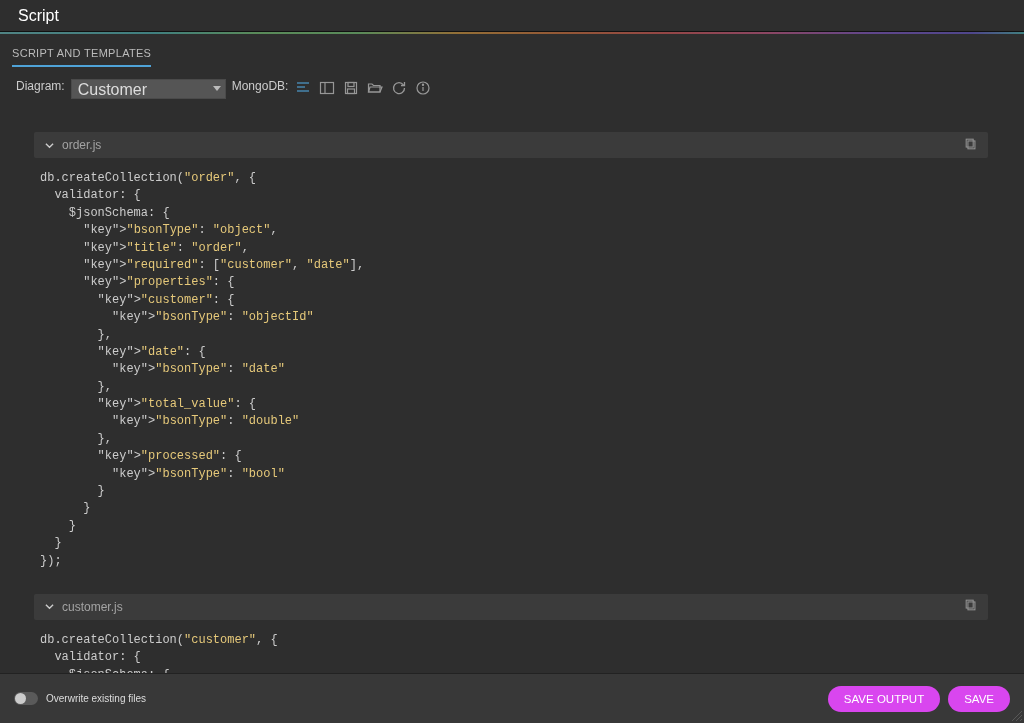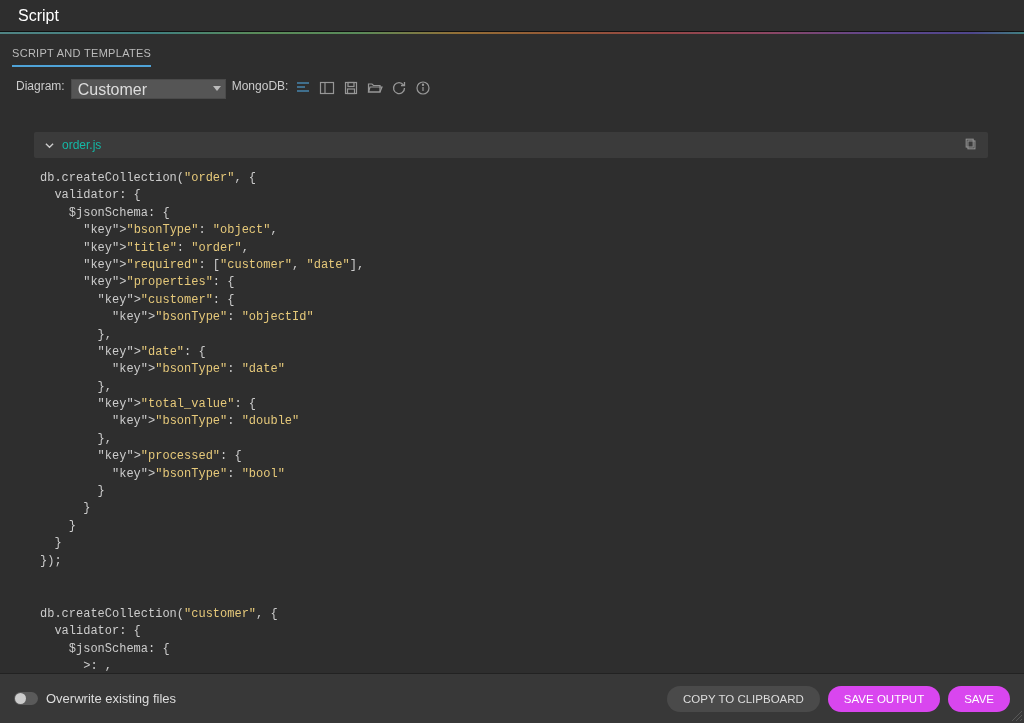--- a/index.html
+++ b/index.html
@@ -20,29 +20,29 @@
 .icon-btn svg{width:16px;height:16px}
 .icon-btn.active{color:#4fa3d8}
 .content{position:absolute;top:120px;left:14px;right:6px;bottom:50px;overflow-y:auto;padding-right:10px}
 .content::-webkit-scrollbar{width:8px}
 .content::-webkit-scrollbar-thumb{background:#4a4a4a;border-radius:4px}
 .content::-webkit-scrollbar-track{background:#2a2a2a}
 .file-section{margin:12px 20px}
 .file-hdr{background:#3b3b3b;height:26px;display:flex;align-items:center;padding:0 10px;border-radius:2px}
 .chev{width:10px;height:10px;margin-right:8px;display:flex;align-items:center;justify-content:center}
 .chev svg{width:9px;height:9px}
-.file-name{font-size:12px;color:#14b8a6;flex:1}
+.file-name{font-size:12px;color:#a3a3a3;flex:1}
 .copy-ic{opacity:.6;cursor:pointer}
 .copy-ic svg{width:14px;height:14px}
 .code{font-family:Consolas,"Courier New",monospace;font-size:12px;line-height:1.45;padding:12px 6px;white-space:pre;color:#ccc}
 .str{color:#e6c97a}
 .footer{position:absolute;bottom:0;left:0;right:0;height:50px;background:#383838;display:flex;align-items:center;padding:0 14px;border-top:1px solid #222}
 .toggle{width:24px;height:13px;background:#5a5a5a;border-radius:7px;position:relative;margin-right:8px;cursor:pointer}
 .toggle::after{content:"";position:absolute;width:11px;height:11px;background:#ccc;border-radius:50%;top:1px;left:1px}
-.toggle-lbl{color:#ddd;font-size:13px}
+.toggle-lbl{color:#ddd;font-size:10px}
 .spacer{flex:1}
 .btn{height:26px;padding:0 16px;border-radius:14px;border:none;font-size:11.5px;font-weight:500;cursor:pointer;display:inline-flex;align-items:center;margin-left:8px}
 .btn.secondary{background:#4a4a4a;color:#ddd}
 .btn.primary{background:#d946ef;color:#fff}
 .resize{position:absolute;bottom:2px;right:2px;width:10px;height:10px;opacity:.4}
 </style>
 </head>
 <body>
 
 <div class="title-bar">
@@ -137,39 +137,51 @@
         },
         <span class="&lt;span">"key"</span>&gt;<span class="str">"processed"</span>: {
           <span class="&lt;span">"key"</span>&gt;<span class="str">"bsonType"</span>: <span class="str">"bool"</span>
         }
       }
     }
   }
 });</div>
       </div>
       <div class="file-section">
+        <div class="file-hdr">
+          <span class="chev">
+            <svg viewBox="0 0 10 10" fill="none" stroke="#ccc" stroke-width="1.5">
+              <polyline points="1,3 5,7 9,3"></polyline>
+            </svg>
+          </span>
+          <span class="file-name">customer.js</span>
+          <span class="copy-ic"><svg viewBox="0 0 16 16" fill="none" stroke="#ccc" stroke-width="1.2">
+              <rect x="4.5" y="4.5" width="8" height="9"></rect>
+              <path d="M4.5 4.5 L4.5 2.5 L12.5 2.5 L12.5 11.5" opacity="0"></path>
+              <rect x="2.5" y="2.5" width="8" height="9"></rect>
+            </svg></span>
+        </div>
         <div class="code">db.createCollection(<span class="str">"customer"</span>, {
   validator: {
     $jsonSchema: {
       &gt;: ,
       &gt;: ,
       &gt;: [, ],
       &gt;: {
         &gt;: {
           &gt;: 
         },</div>
       </div>
     </div>
 </div>
 
 <div class="footer">
   <div class="toggle"></div>
   <span class="toggle-lbl">Overwrite existing files</span>
   <span class="spacer"></span>
-  <button class="btn secondary">COPY TO CLIPBOARD</button>
   <button class="btn primary">SAVE OUTPUT</button>
   <button class="btn primary">SAVE</button>
 </div>
 
 <svg class="resize" viewBox="0 0 10 10">
     <line x1="0" y1="10" x2="10" y2="0" stroke="#888"></line>
     <line x1="4" y1="10" x2="10" y2="4" stroke="#888"></line>
     <line x1="8" y1="10" x2="10" y2="8" stroke="#888"></line>
   </svg>
 

